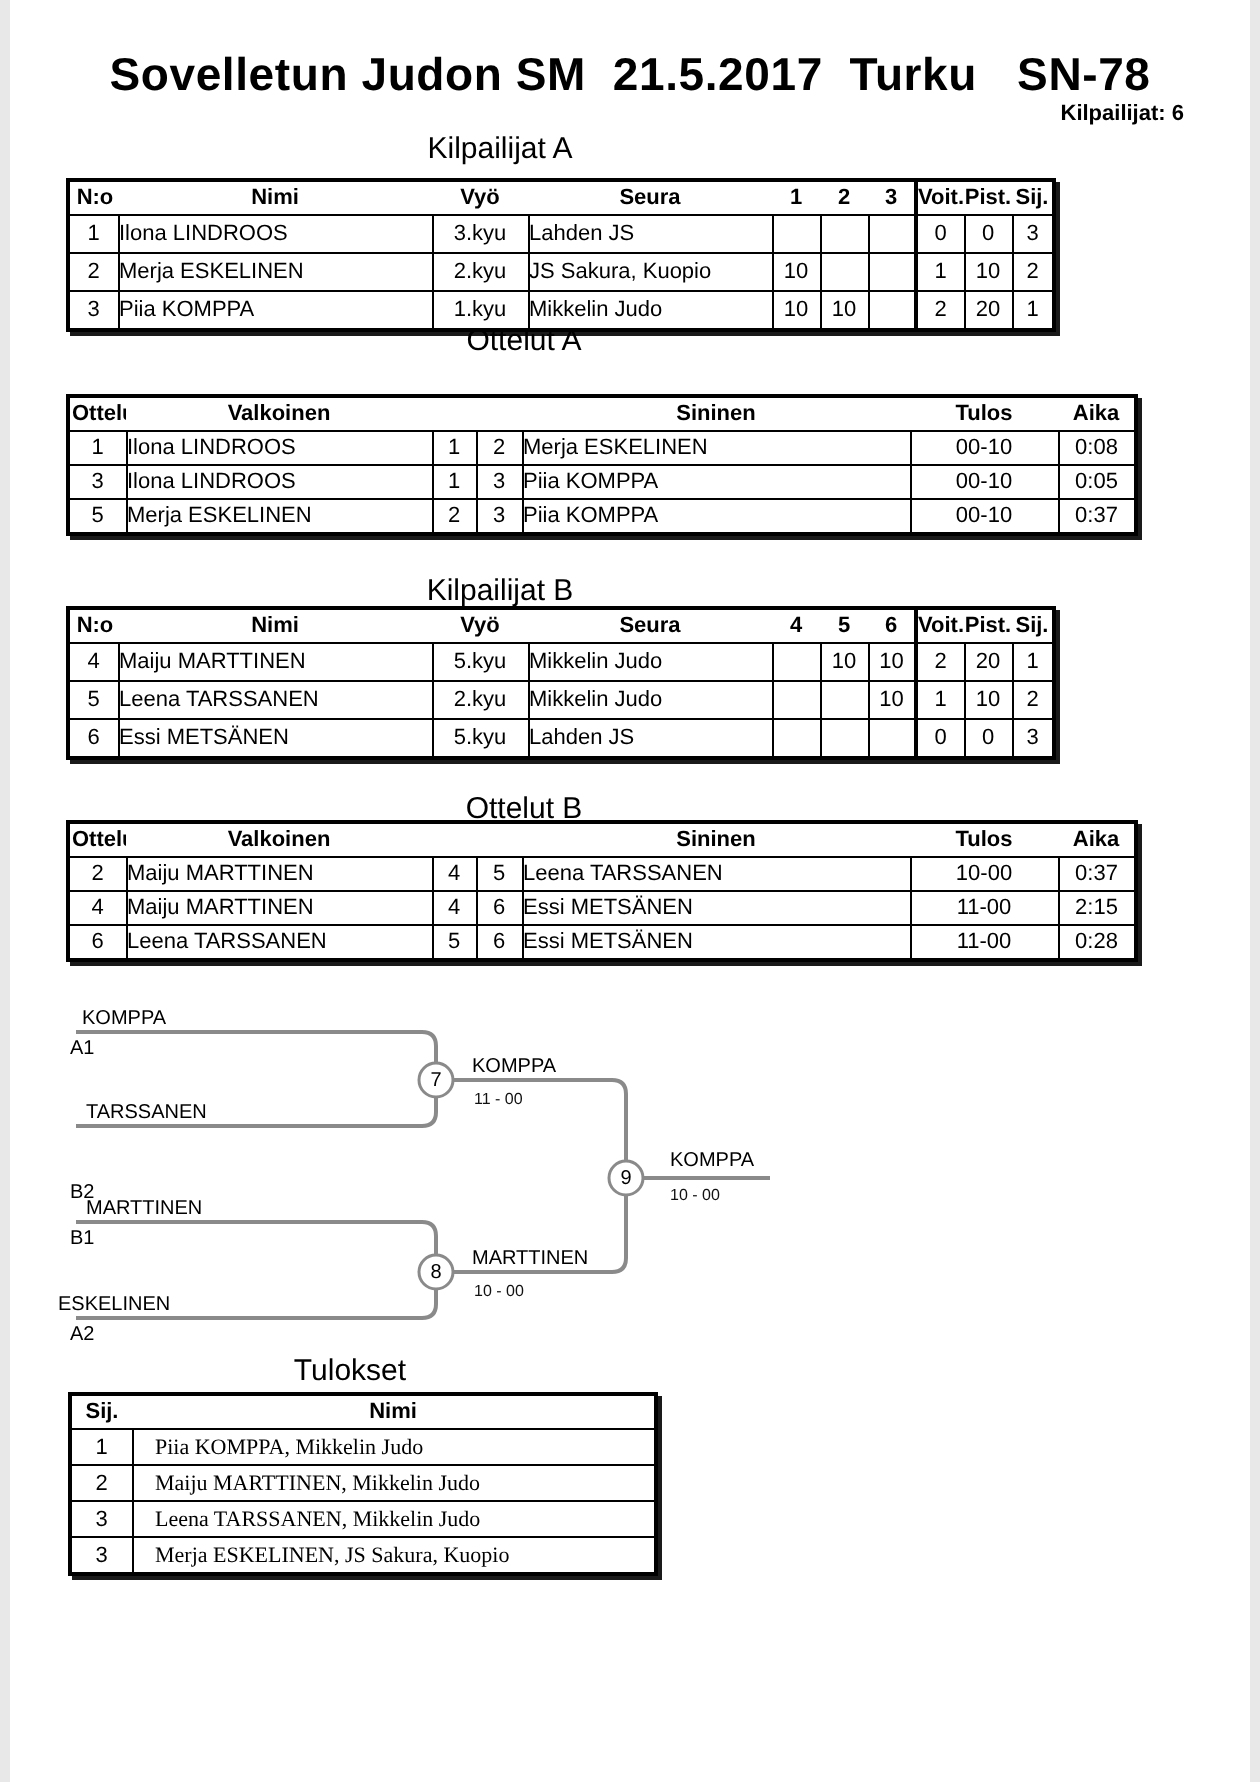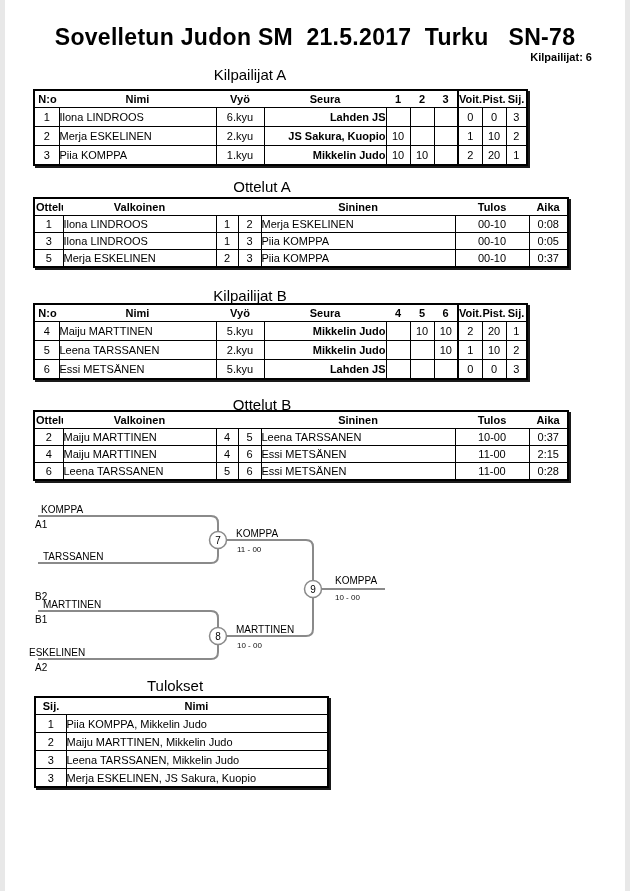--- a/index.html
+++ b/index.html
@@ -13,26 +13,26 @@
   .sec{position:absolute;transform:translateX(-50%);font-size:15px;font-weight:normal;white-space:nowrap;}
 
   table.tbl{position:absolute;border-collapse:collapse;table-layout:fixed;background:#fff;
             border:2px solid #000;box-shadow:2px 2px 0 #1a1a1a;font-size:11px;}
   table.tbl td{padding:0;white-space:nowrap;overflow:hidden;vertical-align:middle;line-height:12px;}
   tr.head td{font-weight:bold;text-align:center;height:16px;}
   td.hl{text-align:left;text-indent:1px;}
   td.b{border:1px solid #000;}
   td.c{text-align:center;}
   td.l{text-align:left;padding-left:8px;}
-  td.s{text-align:right;padding-left:6px;font-weight:bold;}
+  td.s{text-align:left;padding-left:6px;}
   td.sep{border-left:2px solid #000 !important;}
   .pool td{height:18px;}
   .match td{height:16px;}
   .results td{height:17px;}
-  .results td.l{}
+  .results td.l{padding-left:11px;font-family:Liberation Serif, serif;}
 
   svg.bracket{position:absolute;left:0;top:0;pointer-events:none;}
   .bk{position:absolute;font-size:10px;line-height:13px;white-space:nowrap;}
   .bk.score{font-size:8px;line-height:9px;color:#111;}
   .bk.mno{font-size:10px;line-height:13px;width:18px;text-align:center;}
 </style>
 </head>
 <body>
 
 <div class="page">
@@ -63,21 +63,21 @@
         <td>1</td>
         <td>2</td>
         <td>3</td>
         <td class="sep">Voit.</td>
         <td>Pist.</td>
         <td>Sij.</td>
       </tr>
       <tr>
         <td class="b c">1</td>
         <td class="b l">Ilona LINDROOS</td>
-        <td class="b c">6.kyu</td>
+        <td class="b c">3.kyu</td>
         <td class="b s">Lahden JS</td>
         <td class="b c"></td>
         <td class="b c"></td>
         <td class="b c"></td>
         <td class="b c sep">0</td>
         <td class="b c">0</td>
         <td class="b c">3</td>
       </tr>
       <tr>
         <td class="b c">2</td>
@@ -99,21 +99,21 @@
         <td class="b c">10</td>
         <td class="b c">10</td>
         <td class="b c"></td>
         <td class="b c sep">2</td>
         <td class="b c">20</td>
         <td class="b c">1</td>
       </tr>
     </tbody>
   </table>
 
-  <div class="sec" style="left:257px;top:178px;">Ottelut A</div>
+  <div class="sec" style="left:257px;top:162px;">Ottelut A</div>
   <table class="tbl match" style="left:28px;top:197px;width:534px;">
     <colgroup>
         <col style="width:29px">
         <col style="width:153px">
         <col style="width:22px">
         <col style="width:23px">
         <col style="width:194px">
         <col style="width:74px">
         <col style="width:39px">
       </colgroup>

